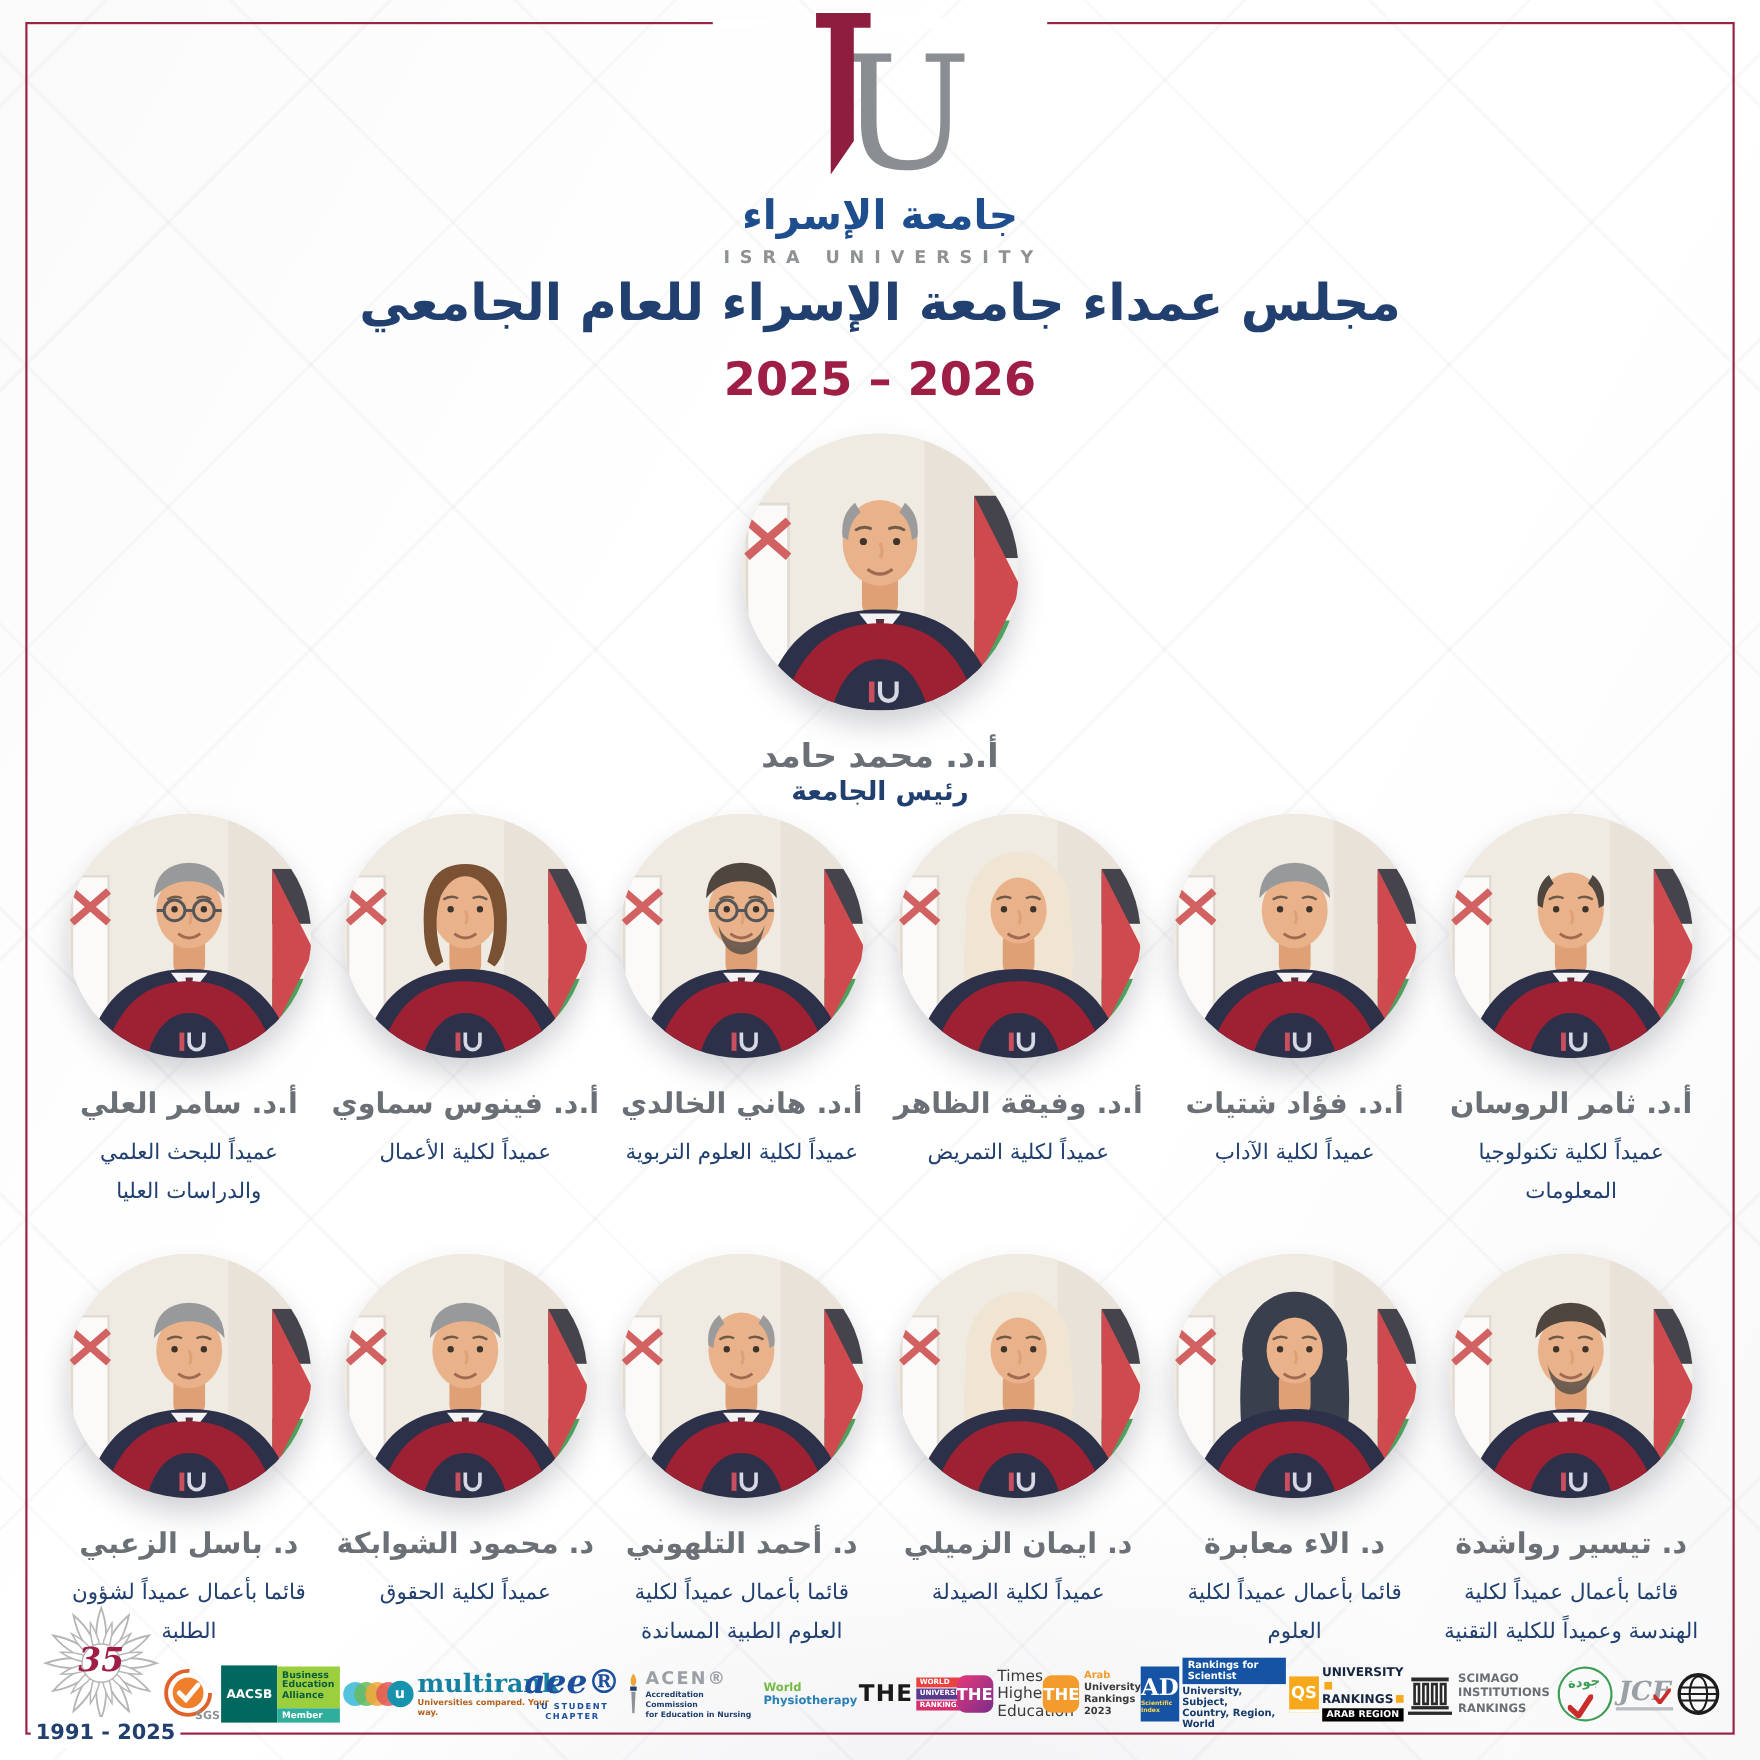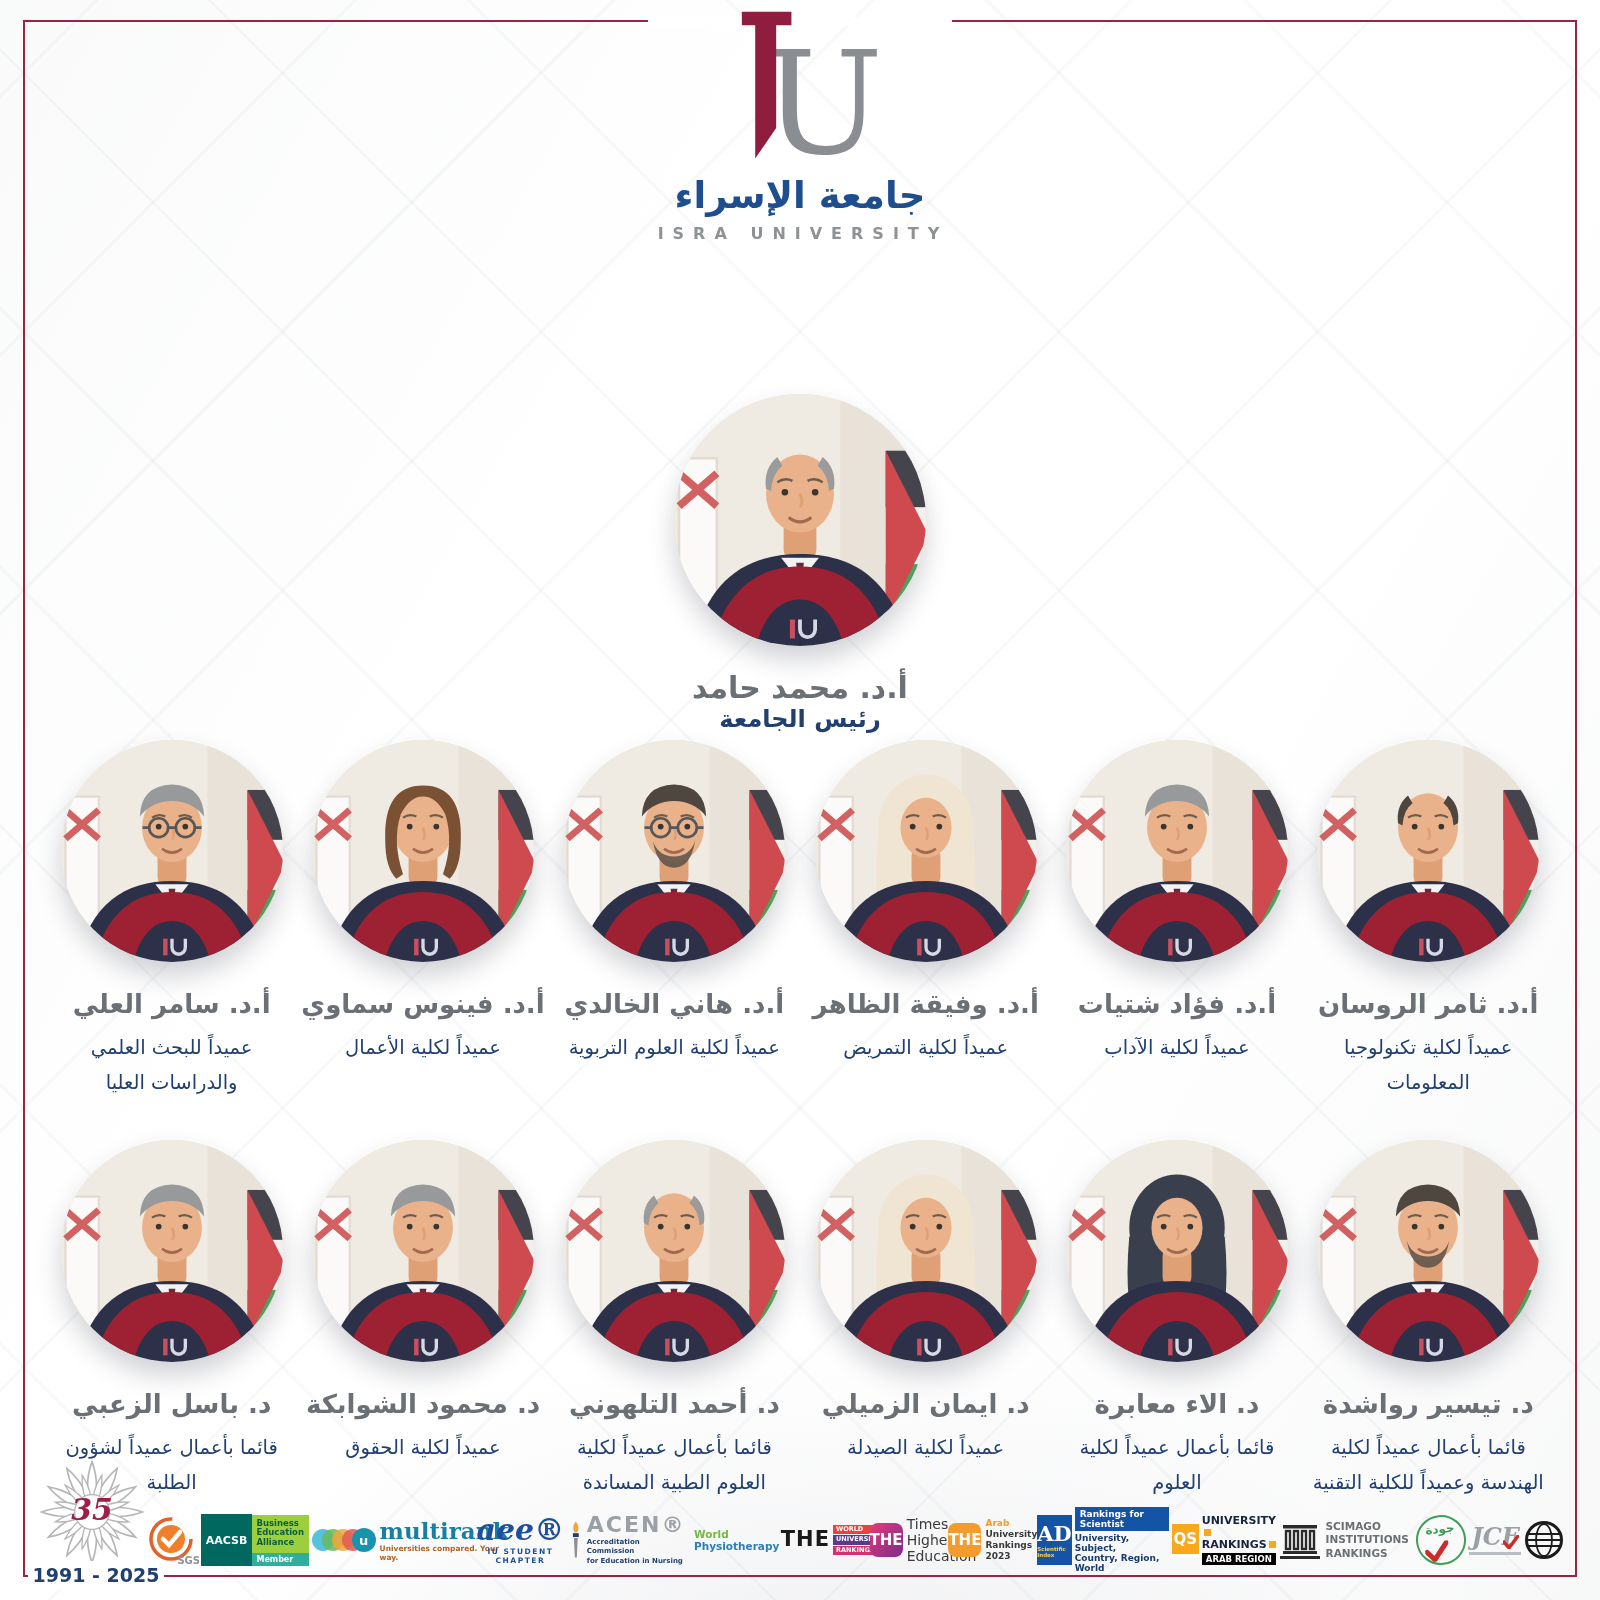--- a/index.html
+++ b/index.html
@@ -73,21 +73,21 @@
         display:flex;align-items:center;justify-content:center;font-size:13px;font-weight:bold;z-index:1;}
   .mr-word{font-family:"DejaVu Serif",serif;font-size:23px;font-weight:bold;color:#1780a1;line-height:1;}
   .mr-tag{font-size:7.5px;font-weight:bold;color:#b3611f;margin-top:1px;}
 
   .aee{width:92px;text-align:center;display:block;}
   .aee-word{font-family:"DejaVu Serif",serif;font-style:italic;font-size:30px;font-weight:bold;
             color:#1d4f9e;line-height:1;}
   .aee-sub{font-size:7.5px;font-weight:bold;color:#1d4f9e;letter-spacing:1.5px;margin-top:2px;}
 
   .acen{width:118px;gap:4px;}
-  .acen-word{font-size:22px;font-weight:bold;color:#9aa0a5;letter-spacing:2px;line-height:1;}
+  .acen-word{font-size:16px;font-weight:bold;color:#9aa0a5;letter-spacing:2px;line-height:1;}
   .acen-sub{font-size:7px;font-weight:bold;color:#21406f;line-height:1.3;margin-top:2px;}
 
   .wp{width:88px;gap:4px;}
   .wp-text{font-size:10.5px;font-weight:bold;line-height:1.15;}
   .wp-w{color:#74b943;} .wp-p{color:#2a7fb5;}
 
   .the{gap:3px;}
   .the-word{font-size:21px;font-weight:bold;color:#1a1a1a;letter-spacing:1px;line-height:1;}
   .the-world-chip{width:86px;}
   .the-lines{display:flex;flex-direction:column;gap:1px;}
@@ -145,20 +145,22 @@
 
   <div class="logo-block">
     <svg class="logo-mark" viewBox="0 0 190 170">
       <text x="56" y="152" class="logo-u-text">U</text>
       <path d="M34 4 L86 4 L86 18 L70 18 L70 126 L48 158 L48 18 L34 18 Z" fill="#8e1d40"></path>
     </svg>
     <div class="brand-ar" dir="rtl">جامعة الإسراء</div>
     <div class="brand-en">ISRA UNIVERSITY</div>
   </div>
 
+  <div class="title" dir="rtl">مجلس عمداء جامعة الإسراء للعام الجامعي</div>
+  <div class="years">2025 – 2026</div>
 
   <div class="president">
     <div class="photo photo-lg">
         <svg viewBox="0 0 200 210" preserveAspectRatio="xMidYMid slice">
           <rect width="200" height="210" fill="#efeae2"></rect>
           <rect x="132" width="68" height="210" fill="#e8e2d8"></rect>
           <g opacity=".85">
             <rect x="4" y="56" width="30" height="134" fill="#fdfdfc" stroke="#ded9d1" stroke-width="2"></rect>
             <path d="M4 68 L34 94 M4 94 L34 68" stroke="#cc4a4a" stroke-width="6"></path>
           </g>

